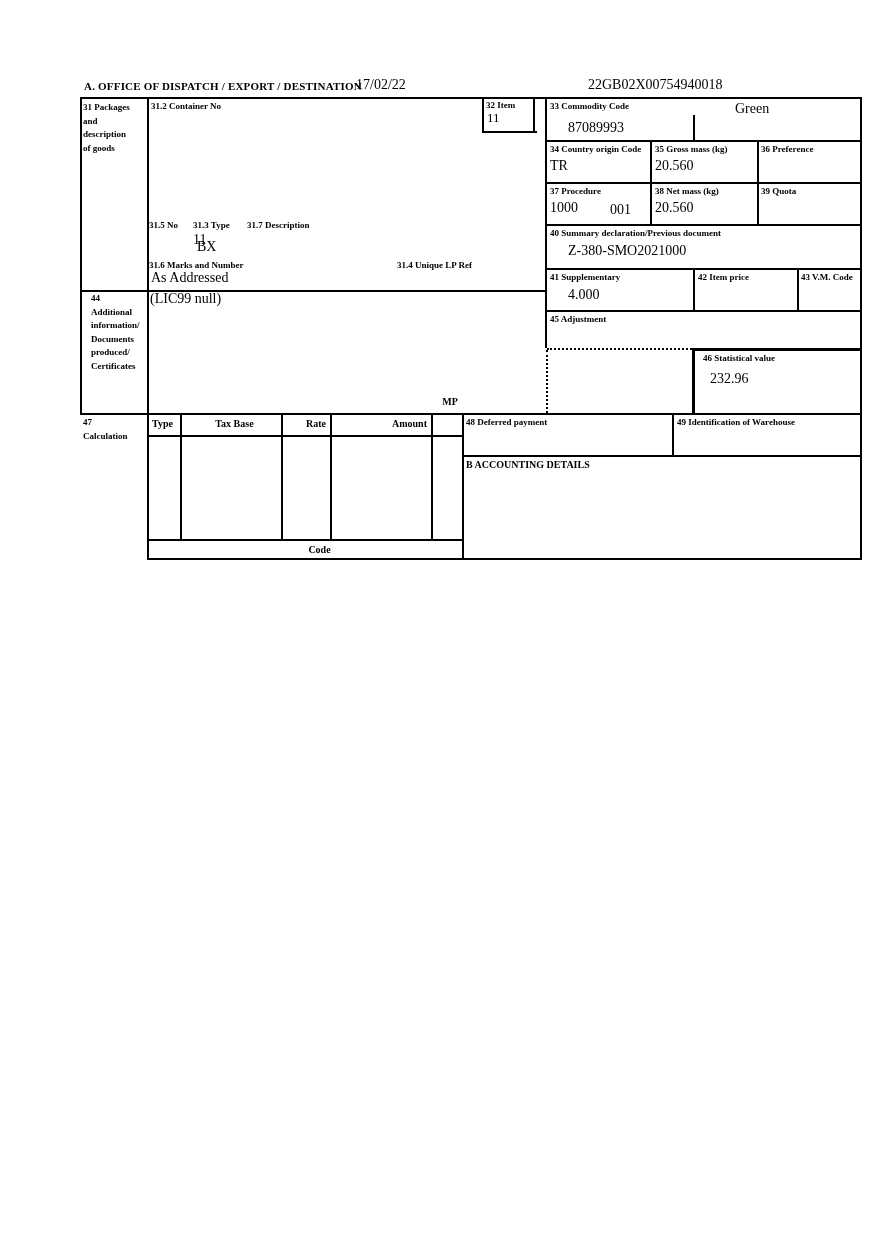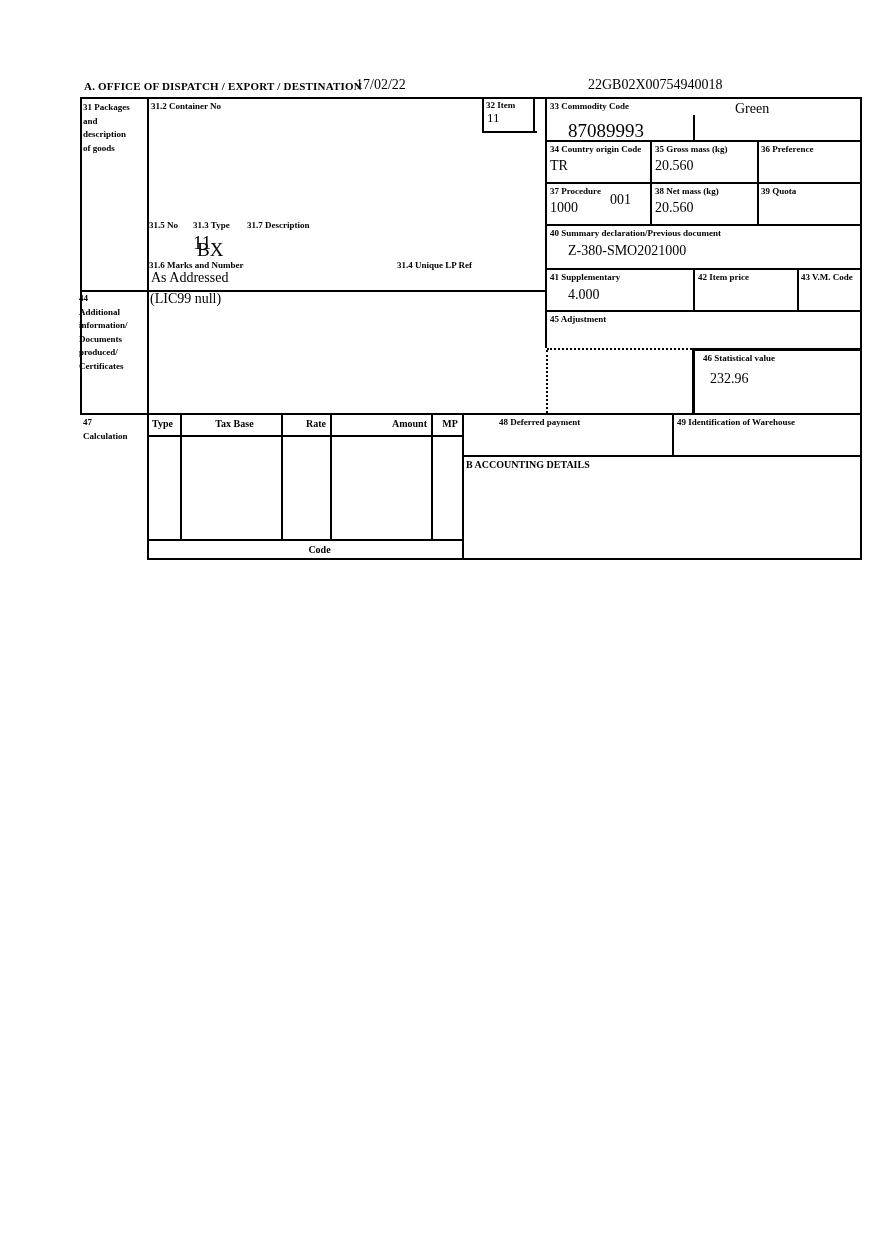--- a/index.html
+++ b/index.html
@@ -6,21 +6,21 @@
   #page {
     position:relative; width:882px; height:1250px; background:#ffffff;
     font-family:"Liberation Serif", serif; color:#000; overflow:hidden;
   }
   .ln { position:absolute; background:#000; }
   .ln-dot-h { position:absolute; border-top:2px dotted #000; background:none; }
   .ln-dot-v { position:absolute; border-left:2px dotted #000; background:none; }
   .lbl { position:absolute; font-weight:bold; font-size:9px; line-height:1.5; white-space:pre-line; }
   .lbl1 { position:absolute; font-weight:bold; font-size:9px; line-height:1.2; white-space:nowrap; }
   .val { position:absolute; font-size:14px; line-height:1.2; white-space:pre-line; }
-  .val-lg { position:absolute; font-size:19px; line-height:1.3; white-space:pre-line; }
+  .val-lg { position:absolute; font-size:14px; line-height:1.3; white-space:pre-line; }
   .hdr { position:absolute; font-weight:bold; font-size:11px; letter-spacing:0.2px; white-space:nowrap; }
   .cell { position:absolute; font-weight:bold; font-size:10px; line-height:1.2; }
   .tc { text-align:center; }
   .tr { text-align:right; }
 </style>
 </head>
 <body>
 
 <div id="page">
 
@@ -89,53 +89,53 @@
   <div class="val-lg" style="left:568px; top:119px;">87089993</div>
 
   <div class="lbl1" style="left:550px; top:144px;">34 Country origin Code</div>
   <div class="val" style="left:550px; top:158px;">TR</div>
   <div class="lbl1" style="left:655px; top:144px;">35 Gross mass (kg)</div>
   <div class="val" style="left:655px; top:158px;">20.560</div>
   <div class="lbl1" style="left:761px; top:144px;">36 Preference</div>
 
   <div class="lbl1" style="left:550px; top:186px;">37 Procedure</div>
   <div class="val" style="left:550px; top:200px;">1000</div>
-  <div class="val" style="left:610px; top:192px;">001</div>
+  <div class="val" style="left:610px; top:202px;">001</div>
   <div class="lbl1" style="left:655px; top:186px;">38 Net mass (kg)</div>
   <div class="val" style="left:655px; top:200px;">20.560</div>
   <div class="lbl1" style="left:761px; top:186px;">39 Quota</div>
 
   <div class="lbl1" style="left:550px; top:228px;">40 Summary declaration/Previous document</div>
   <div class="val" style="left:568px; top:243px;">Z-380-SMO2021000</div>
 
   <div class="lbl1" style="left:550px; top:272px;">41 Supplementary</div>
   <div class="val" style="left:568px; top:287px;">4.000</div>
   <div class="lbl1" style="left:698px; top:272px;">42 Item price</div>
   <div class="lbl1" style="left:801px; top:272px;">43 V.M. Code</div>
 
-  <div class="lbl" style="left:79px; top:292px;">44
+  <div class="lbl" style="left:91px; top:292px;">44
 Additional
 information/
 Documents
 produced/
 Certificates</div>
   <div class="val" style="left:150px; top:291px;">(LIC99 null)</div>
 
   <div class="lbl1" style="left:550px; top:314px;">45 Adjustment</div>
 
   <div class="lbl1" style="left:703px; top:353px;">46 Statistical value</div>
   <div class="val" style="left:710px; top:371px;">232.96</div>
 
   <div class="lbl" style="left:83px; top:416px;">47
 Calculation</div>
   <div class="cell" style="left:152px; top:418px;">Type</div>
   <div class="cell tc" style="left:180px; top:418px; width:109px;">Tax Base</div>
   <div class="cell tr" style="left:281px; top:418px; width:45px;">Rate</div>
   <div class="cell tr" style="left:330px; top:418px; width:97px;">Amount</div>
-  <div class="cell tc" style="left:431px; top:418px; width:38px;">MP</div>
+  <div class="cell tc" style="left:431px; top:396px; width:38px;">MP</div>
   <div class="cell tc" style="left:147px; top:544px; width:345px;">Code</div>
 
-  <div class="lbl1" style="left:466px; top:417px;margin-left:33px;">48 Deferred payment</div>
+  <div class="lbl1" style="left:466px; top:417px;">48 Deferred payment</div>
   <div class="lbl1" style="left:677px; top:417px;">49 Identification of Warehouse</div>
 
   <div class="lbl1" style="left:466px; top:459px; font-size:10px;">B ACCOUNTING DETAILS</div>
 
 </div>
 
 </body></html>

